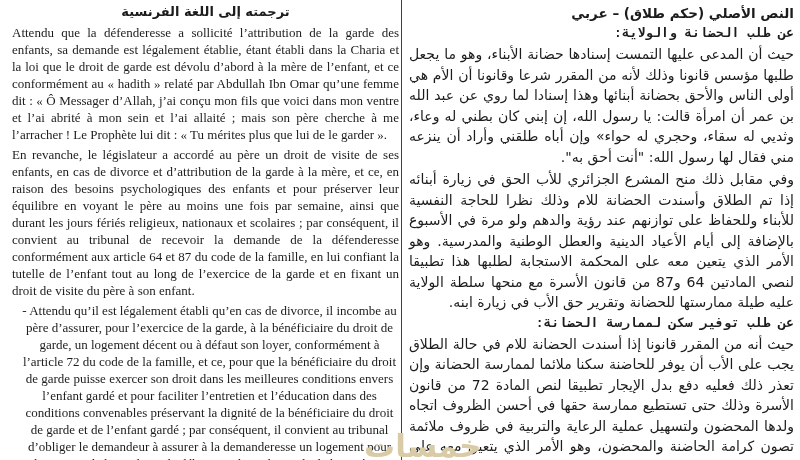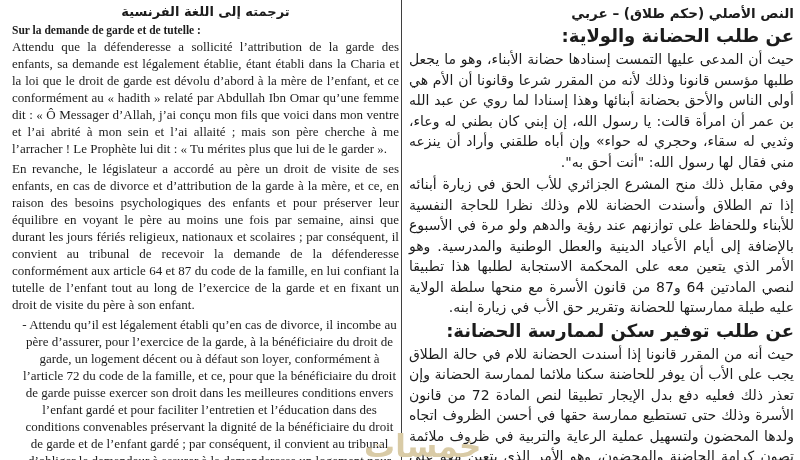--- a/index.html
+++ b/index.html
@@ -64,22 +64,23 @@
     z-index: 1;
   }
   .right-title {
     text-align: right;
     font-weight: bold;
     font-size: 13.5px;
     margin: 3px 0 4px 0;
   }
   .ar-heading {
     font-weight: bold;
-    font-size: 18px;
+    font-size: 13px;
     margin: 2px 0 3px 0;
+    font-family: Liberation Mono, monospace;
   }
   .ar-para {
     font-size: 14px;
     line-height: 20.5px;
     text-align: justify;
     margin: 0 0 2px 0;
   }
   
   .watermark {
     position: absolute;
@@ -96,21 +97,20 @@
   }
 </style>
 </head>
 <body>
 
 <div class="page">
 
   <div class="col-left">
     <div class="left-title">ترجمته إلى اللغة الفرنسية</div>
 
-    <div class="fr-heading">Sur la demande de garde et de tutelle :</div>
     <p class="fr-para">Attendu que la défenderesse a sollicité l’attribution de la garde des enfants, sa demande est légalement établie, étant établi dans la Charia et la loi que le droit de garde est dévolu d’abord à la mère de l’enfant, et ce conformément au « hadith » relaté par Abdullah Ibn Omar qu’une femme dit : « Ô Messager d’Allah, j’ai conçu mon fils que voici dans mon ventre et l’ai abrité à mon sein et l’ai allaité ; mais son père cherche à me l’arracher ! Le Prophète lui dit : « Tu mérites plus que lui de le garder ».</p>
     <p class="fr-para">En revanche, le législateur a accordé au père un droit de visite de ses enfants, en cas de divorce et d’attribution de la garde à la mère, et ce, en raison des besoins psychologiques des enfants et pour préserver leur équilibre en voyant le père au moins une fois par semaine, ainsi que durant les jours fériés religieux, nationaux et scolaires ; par conséquent, il convient au tribunal de recevoir la demande de la défenderesse conformément aux article 64 et 87 du code de la famille, en lui confiant la tutelle de l’enfant tout au long de l’exercice de la garde et en fixant un droit de visite du père à son enfant.</p>
 
     <p class="fr-para fr-para-center">- Attendu qu’il est légalement établi qu’en cas de divorce, il incombe au père d’assurer, pour l’exercice de la garde, à la bénéficiaire du droit de garde, un logement décent ou à défaut son loyer, conformément à l’article 72 du code de la famille, et ce, pour que la bénéficiaire du droit de garde puisse exercer son droit dans les meilleures conditions envers l’enfant gardé et pour faciliter l’entretien et l’éducation dans des conditions convenables préservant la dignité de la bénéficiaire du droit de garde et de l’enfant gardé ; par conséquent, il convient au tribunal d’obliger le demandeur à assurer à la demanderesse un logement pour l’exercice de la garde, en la déboutant de sa demande de loyer étant prématurée.</p>
   </div>
 
   <div class="divider"></div>
 
   <div class="col-right">
     <div class="right-title">النص الأصلي (حكم طلاق) – عربي</div>

